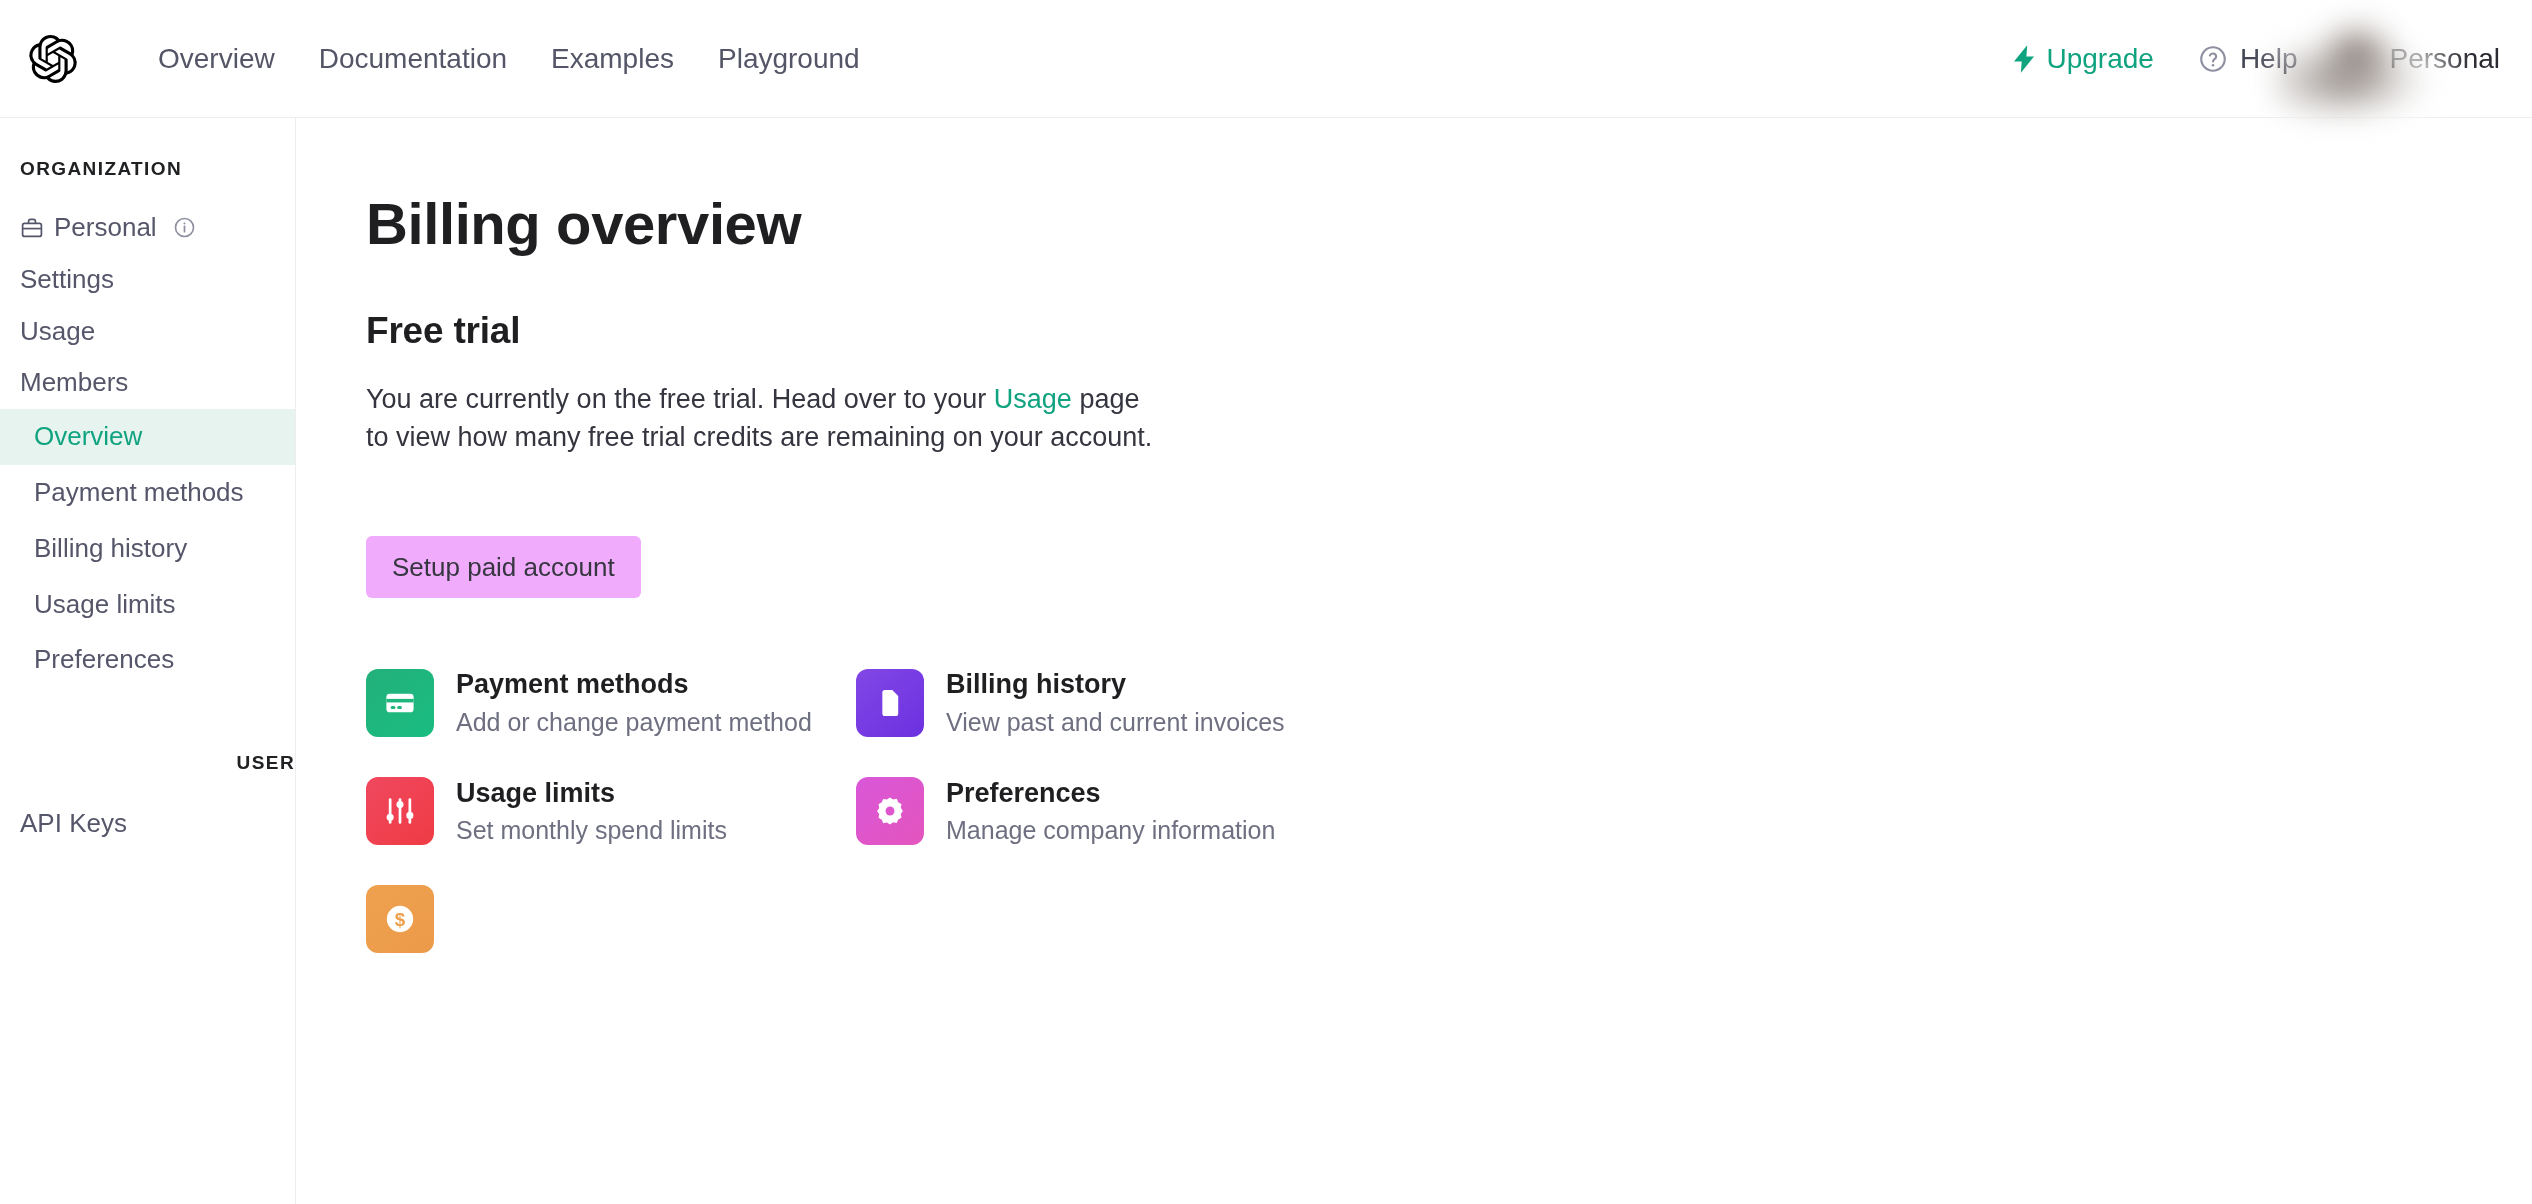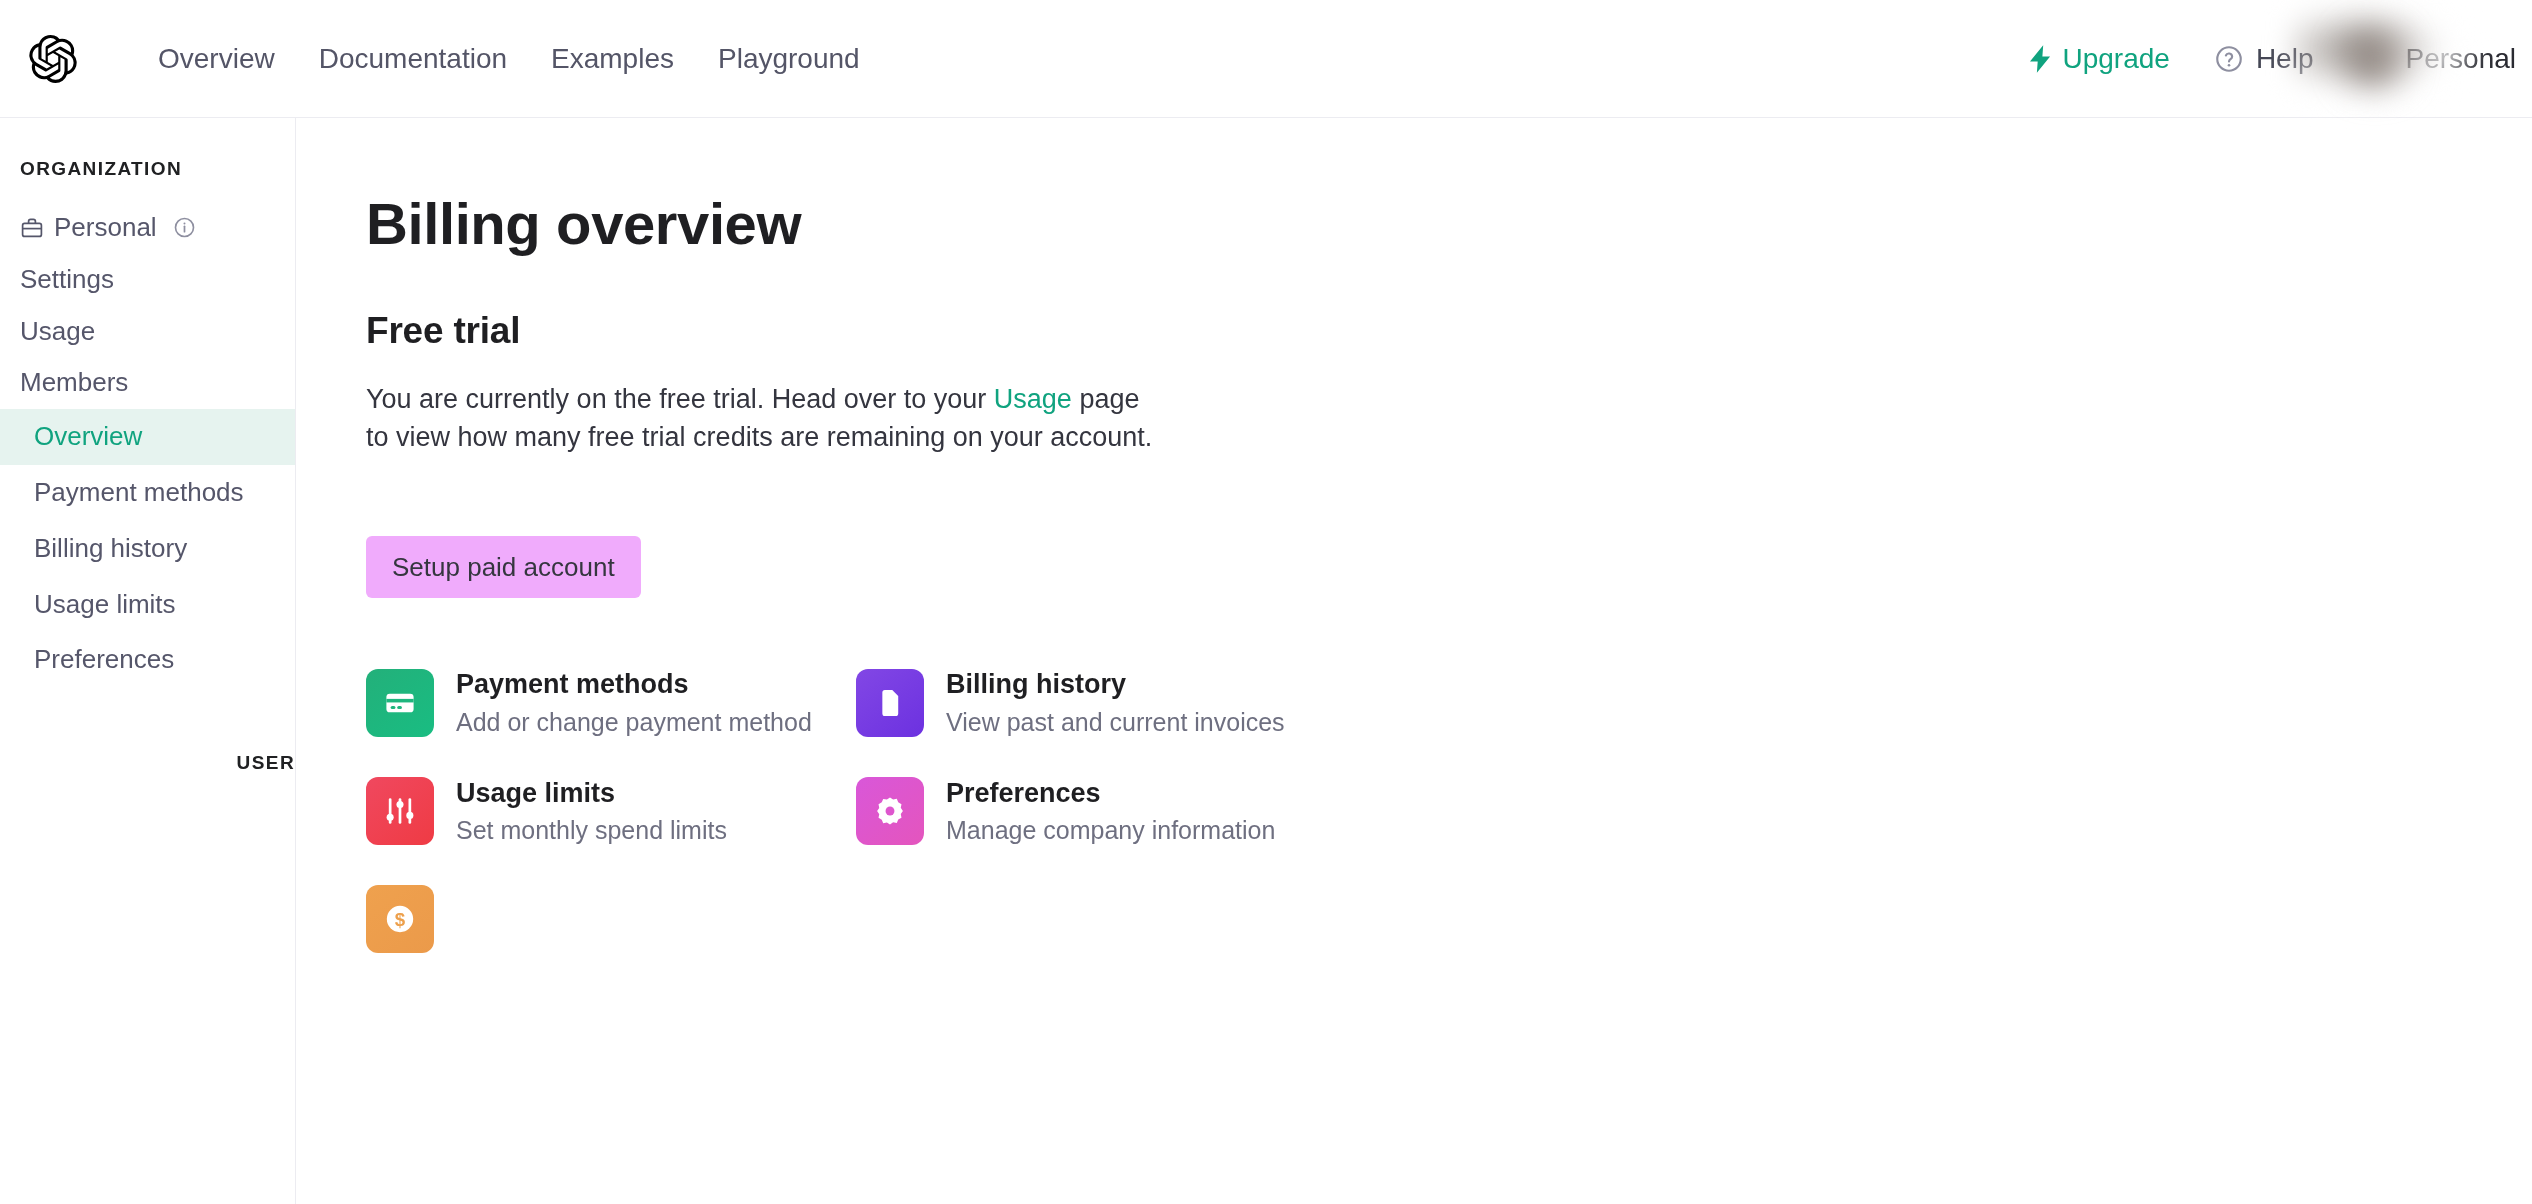--- a/index.html
+++ b/index.html
@@ -46,26 +46,27 @@
     color: #545567;
     padding: 0 22px;
     white-space: nowrap;
     text-decoration: none;
     line-height: 1;
     cursor: pointer;
   }
 
   .topbar-right {
     position: absolute;
-    right: 0;
+    right: 8px;
     top: 0;
     height: 118px;
     display: flex;
+    align-items: center;
     gap: 0;
-    padding-right: 12px;
+    padding-right: 20px;
   }
 
   .upgrade-btn {
     display: flex;
     align-items: center;
     gap: 10px;
     color: #10a37f;
     font-size: 28px;
     padding: 0 18px;
     cursor: pointer;
@@ -354,20 +355,23 @@
     </div>
 
     <div class="side-sub active">Overview</div>
     <div class="side-sub">Payment methods</div>
     <div class="side-sub">Billing history</div>
     <div class="side-sub">Usage limits</div>
     <div class="side-sub">Preferences</div>
 
     <div class="section-label user-label">USER</div>
 
+    <div class="side-item">
+      <span>API Keys</span>
+    </div>
   </div>
 
   <div class="main">
 
     <div class="page-title">Billing overview</div>
 
     <div class="section-heading">Free trial</div>
 
     <div class="para">
       <span>You are currently on the free trial. Head over to your </span><a class="inline-link">Usage</a><span> page to view how many free trial credits are remaining on your account.</span>

